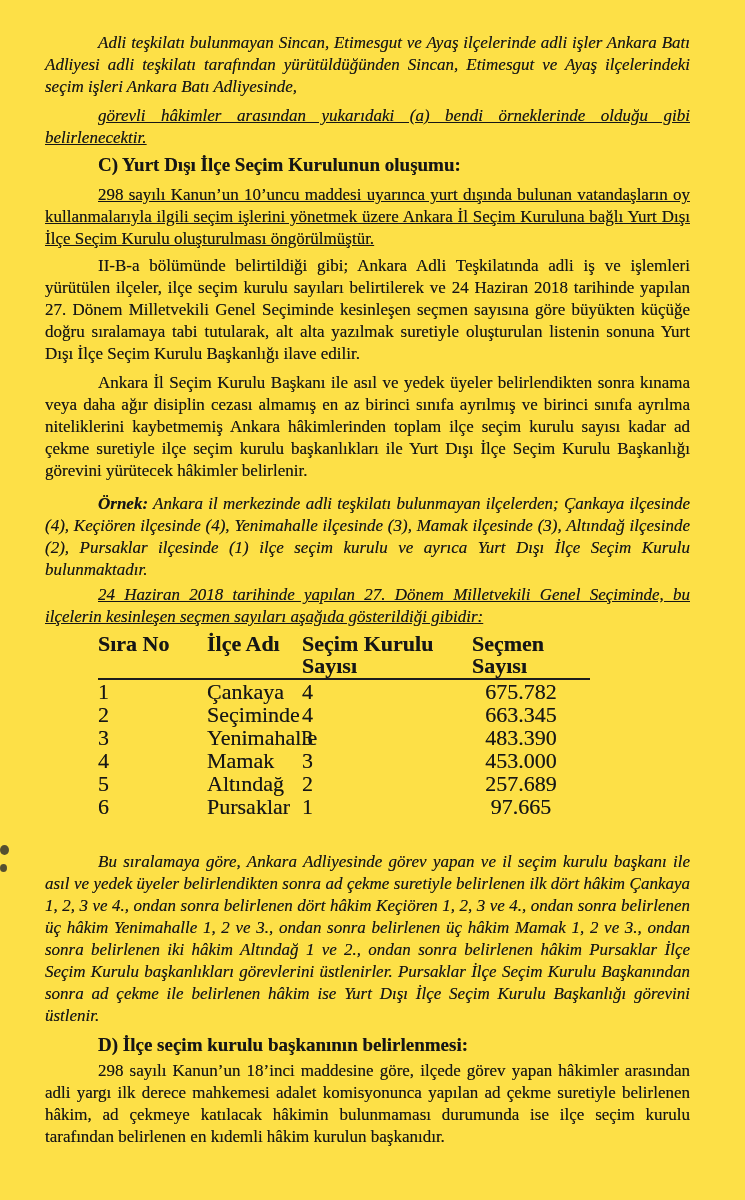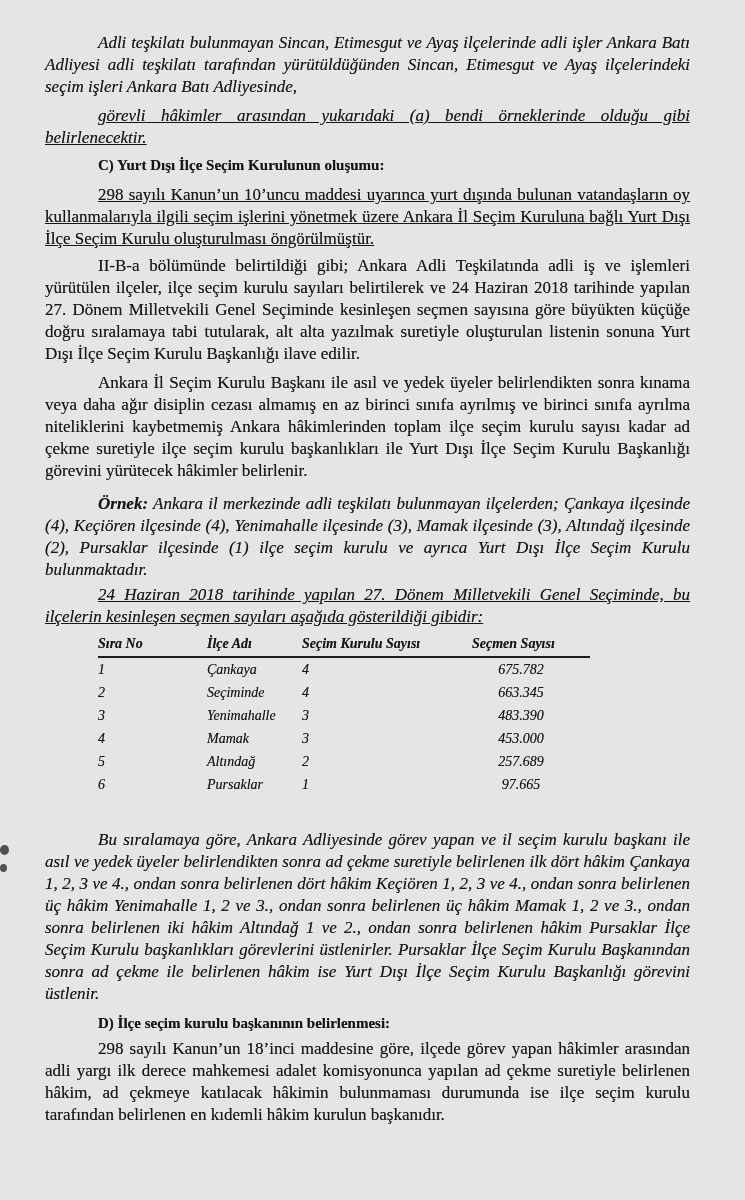--- a/index.html
+++ b/index.html
@@ -5,54 +5,53 @@
   html, body {
     margin: 0;
     padding: 0;
     background: #ffffff;
   }
   .page {
     position: relative;
     box-sizing: border-box;
     width: 745px;
     height: 1200px;
-    background: #e5e5e5;
+    background: #fde047;
     padding: 32px 55px 0 45px;
     font-family: "Liberation Serif", "DejaVu Serif", serif;
     font-size: 17px;
     line-height: 22px;
     color: #161616;
     overflow: hidden;
     text-shadow: 0 0 0.4px rgba(20,20,20,0.55);
   }
   p {
     margin: 0 0 7px 0;
   }
   .just { text-align: justify; text-align-last: left; }
   .ind  { text-indent: 53px; }
   .it   { font-style: italic; }
   .head {
     font-weight: bold;
-    font-size: 15px;
+    font-size: 19px;
     line-height: 22px;
     margin: 0 0 8px 53px;
   }
   .head-d { margin-bottom: 4px; }
   .mb5  { margin-bottom: 5px; text-decoration: underline; }
   .mb3  { margin-bottom: 3px; }
   .mb11 { margin-bottom: 11px; }
   .ornek-lead { font-weight: bold; font-style: italic; }
 
   table.voters {
     border-collapse: collapse;
     table-layout: fixed;
     width: 480px;
     margin: 2px 0 33px 53px;
-    font-style: italic;
-    font-size: 14px;
+    font-size: 22px;
     line-height: 22px;
   }
   table.voters th, table.voters td {
     padding: 0;
     vertical-align: baseline;
     font-weight: normal;
   }
   table.voters thead th {
     font-weight: bold;
     border-bottom: 2px solid #1d1d1d;

